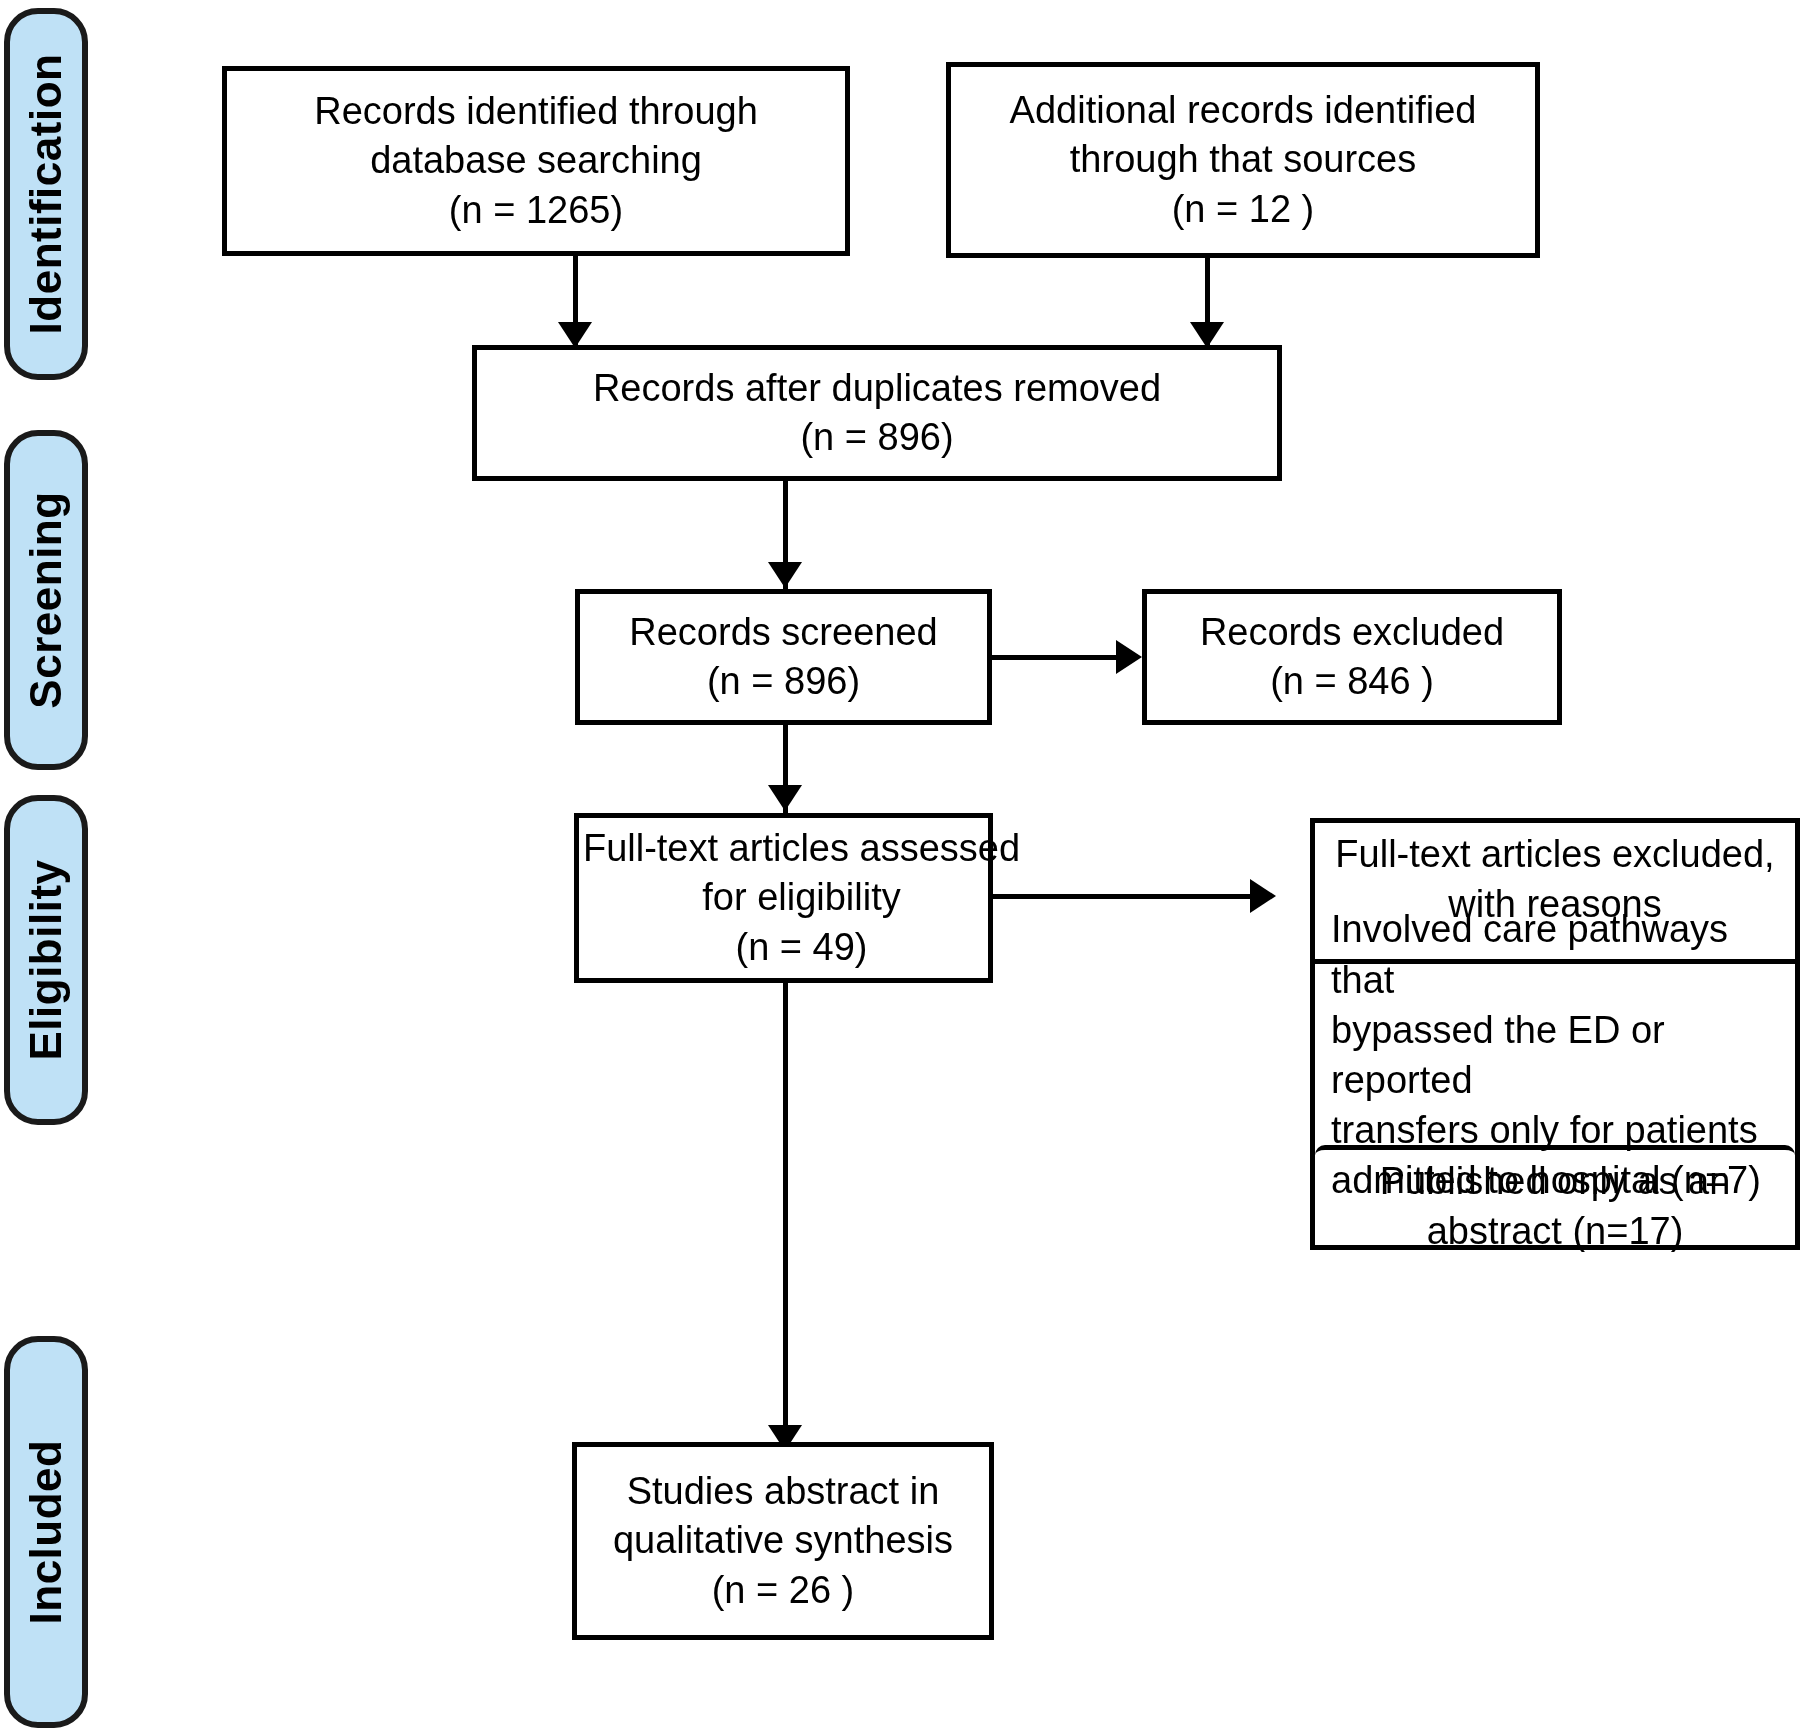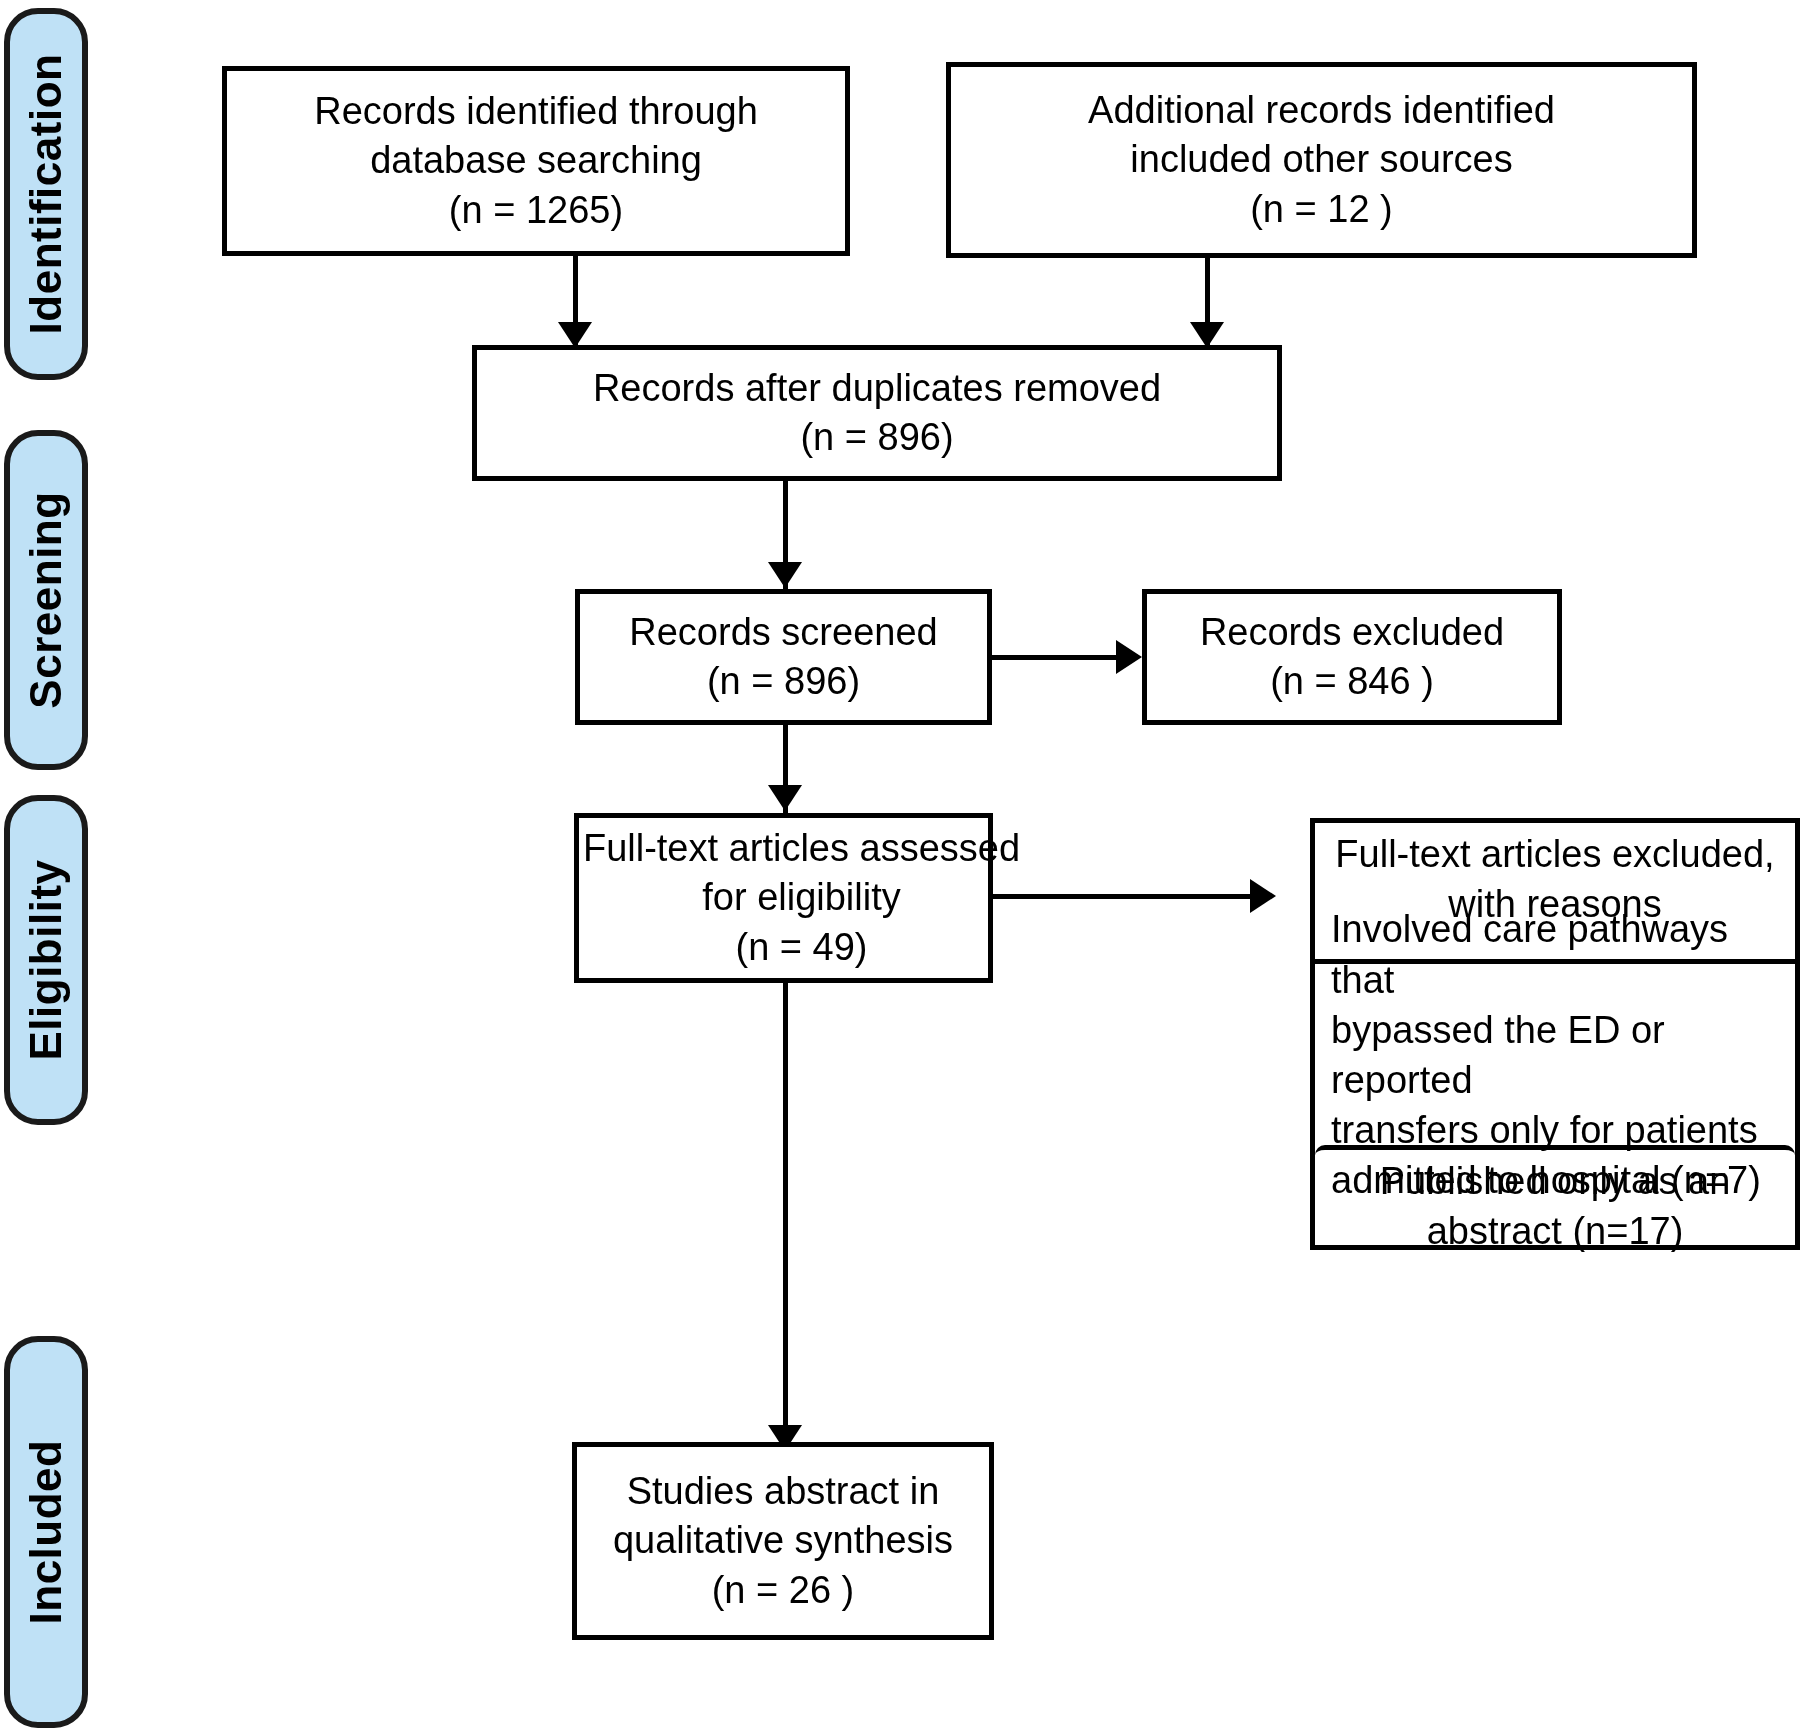--- a/index.html
+++ b/index.html
@@ -130,23 +130,23 @@
   <div class="stage-pill" style="left:4px; top:1336px; width:84px; height:392px;">
     <span class="pill-label">Included</span>
   </div>
 
   <div class="flow-box" style="left:222px; top:66px; width:628px; height:190px;">
     <span class="line">Records identified through</span>
     <span class="line">database searching</span>
     <span class="line">(n = 1265)</span>
   </div>
 
-  <div class="flow-box" style="left:946px; top:62px; width:751px; height:196px;">
+  <div class="flow-box" style="left:946px; top:62px; width:594px; height:196px;">
     <span class="line">Additional records identified</span>
-    <span class="line">included other sources</span>
+    <span class="line">through that sources</span>
     <span class="line">(n = 12 )</span>
   </div>
 
   <div class="v-line" style="left:573px; top:256px; height:96px;"></div>
   <div class="arrow-down" style="left:558px; top:322px;"></div>
 
   <div class="v-line" style="left:1205px; top:258px; height:94px;"></div>
   <div class="arrow-down" style="left:1190px; top:322px;"></div>
 
   <div class="flow-box" style="left:472px; top:345px; width:810px; height:136px;">

